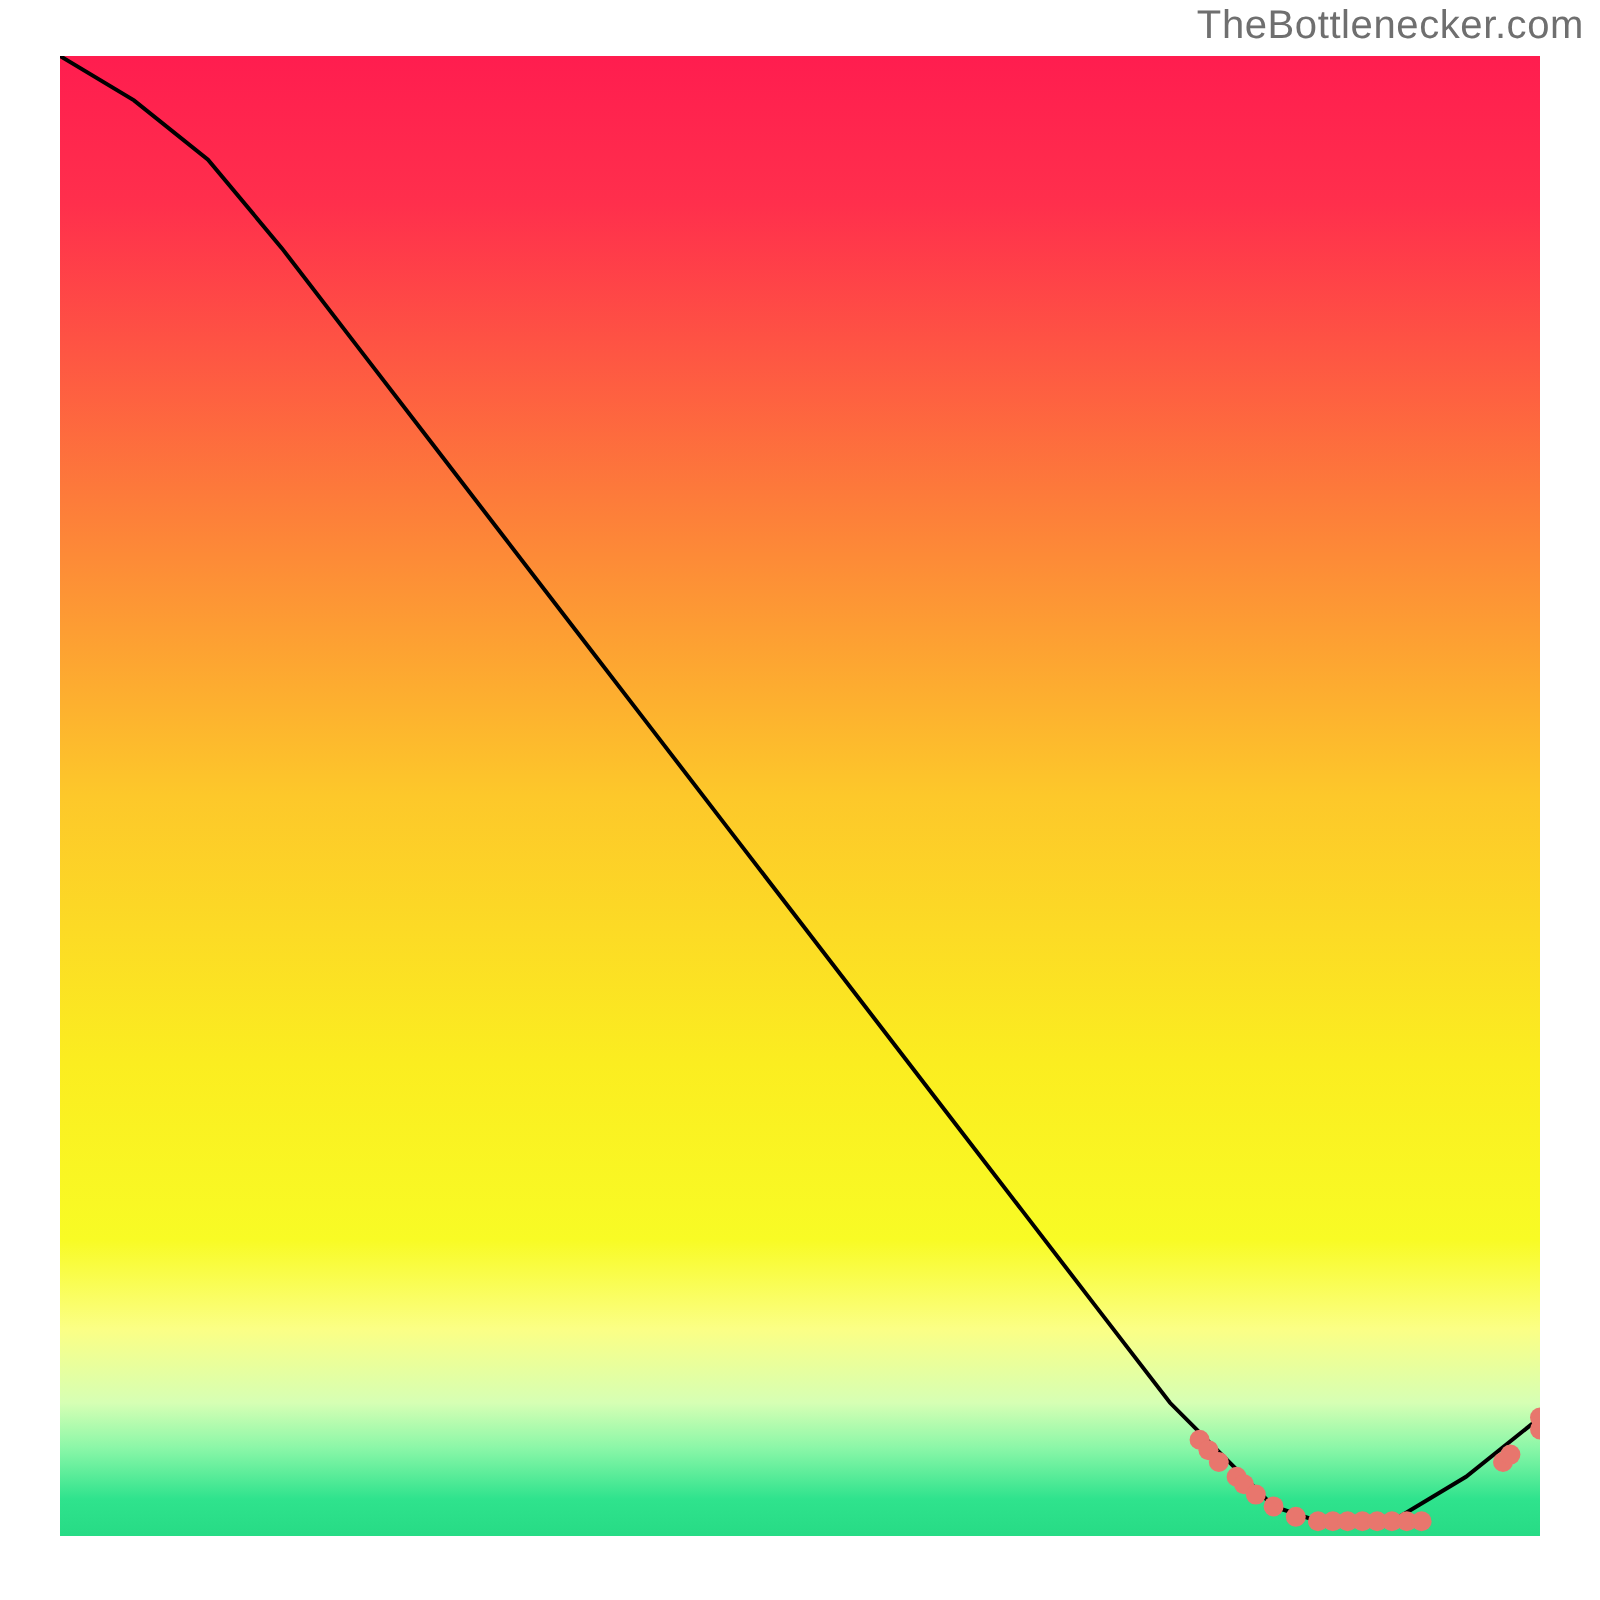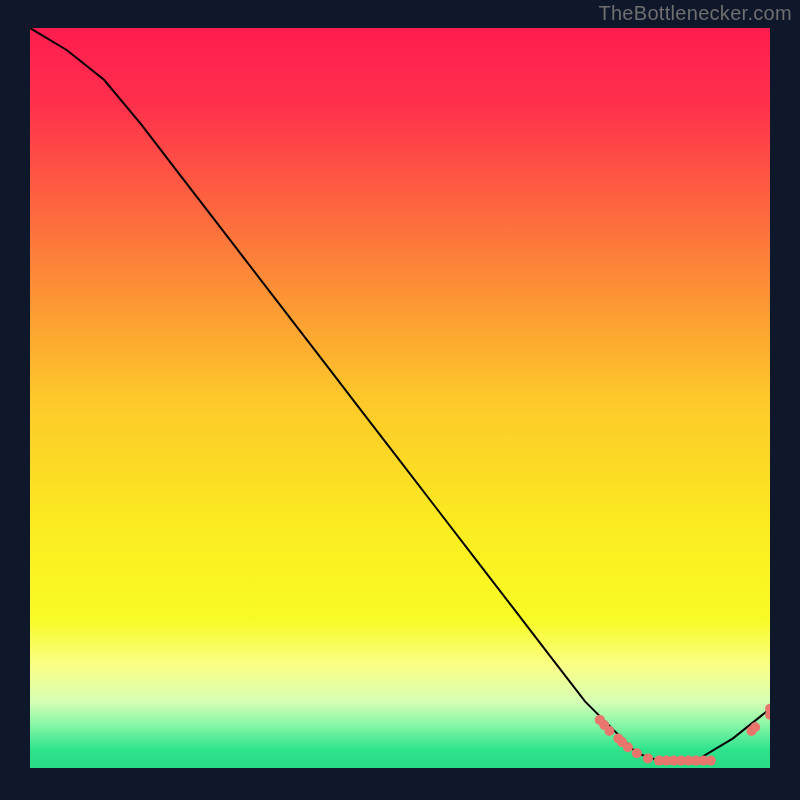--- a/index.html
+++ b/index.html
@@ -1,21 +1,21 @@
 <!DOCTYPE html>
 <html><head>
 <meta charset="utf-8">
 <style>
   * { margin: 0; padding: 0; box-sizing: border-box; }
   html, body { width: 800px; height: 800px; background: #000; overflow: hidden; font-family: Arial, Helvetica, sans-serif; }
   .stage {
     position: relative;
     width: 800px;
     height: 800px;
-    background: #0f172a;
+    background: #ffffff;
   }
   .attribution {
     position: absolute;
     top: 2px;
     right: 8px;
     font-size: 20px;
     font-weight: 400;
     color: #6f6f6f;
     letter-spacing: 0.3px;
   }

